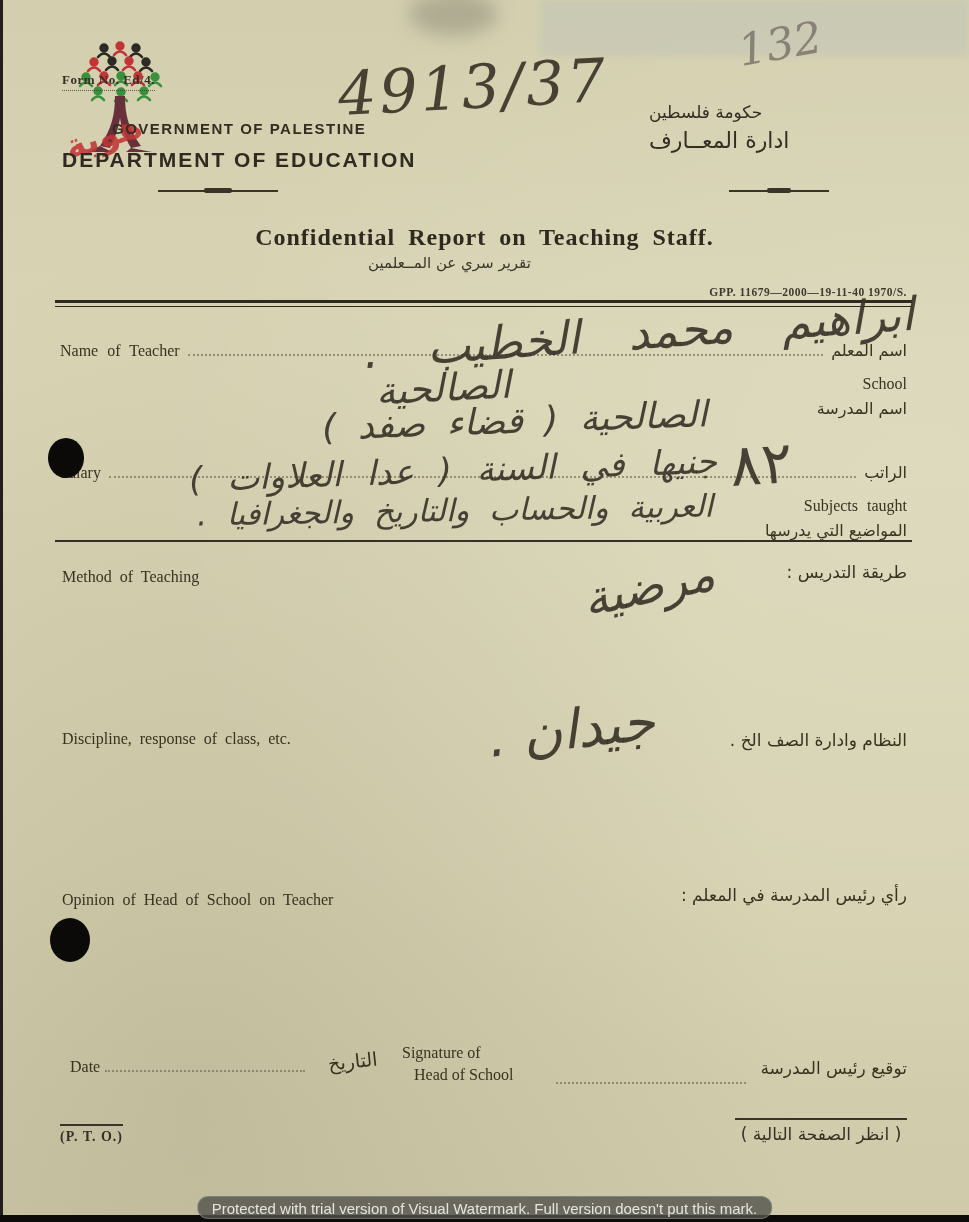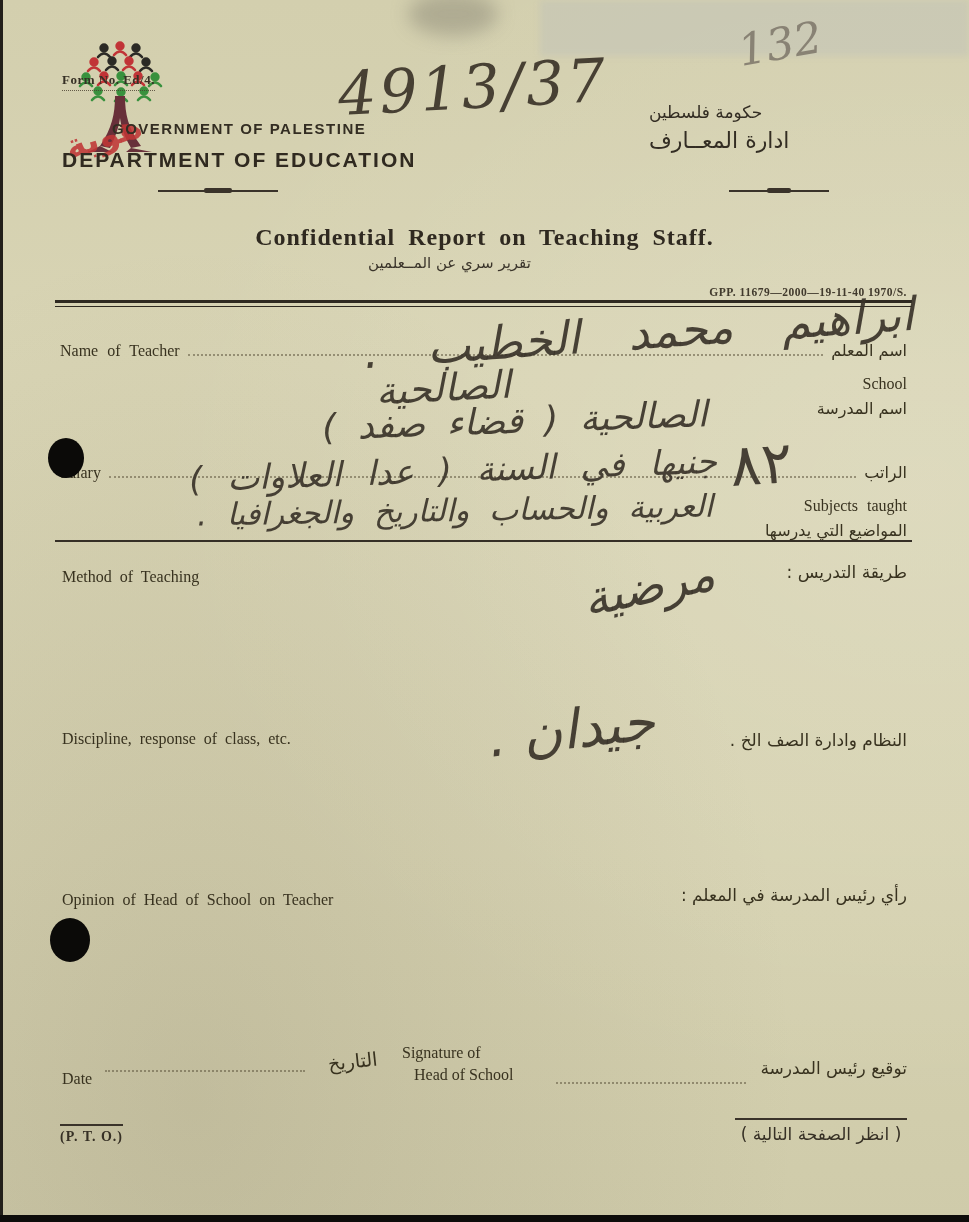--- a/index.html
+++ b/index.html
@@ -190,27 +190,28 @@
   <div class="abs sec-en" style="left:62px; top:730px;">Discipline, response of class, etc.</div>
   <div class="abs sec-ar" dir="rtl" style="right:62px; top:724px;margin-top:6px;">النظام وادارة الصف الخ .</div>
   <div class="abs hw" dir="rtl" style="left:488px; top:698px; font-size:54px; transform:rotate(-6deg);">جيدان .</div>
 
   <div class="abs sec-en" style="left:62px; top:891px;">Opinion of Head of School on Teacher</div>
   <div class="abs sec-ar" dir="rtl" style="right:62px; top:885px;">رأي رئيس المدرسة في المعلم :</div>
 
   <div class="abs punch" style="left:48px; top:438px; width:36px; height:40px;"></div>
   <div class="abs punch" style="left:50px; top:918px; width:40px; height:44px;"></div>
 
-  <div class="abs sec-en" style="left:62px; top:1058px;margin-top:12px;">Date</div>
+  <div class="abs sec-en" style="left:70px; top:1058px;">Date</div>
   <div class="abs leader-abs" style="left:105px; top:1056px; width:200px; height:16px;"></div>
   <div class="abs sec-ar" dir="rtl" style="left:328px; top:1050px; font-size:19px; transform:rotate(-6deg);">التاريخ</div>
   <div class="abs sig-block">
     <div>Signature of</div>
     <div>Head of School</div>
   </div>
   <div class="abs leader-abs" style="left:556px; top:1068px; width:190px; height:16px;"></div>
   <div class="abs sec-ar" dir="rtl" style="right:62px; top:1058px;">توقيع رئيس المدرسة</div>
 
   <div class="abs pto-en">(P. T. O.)</div>
   <div class="abs pto-ar" dir="rtl">( انظر الصفحة التالية )</div>
 
+  <div class="abs banner">Protected with trial version of Visual Watermark. Full version doesn't put this mark.</div>
 
 </div>
 
 </body></html>

